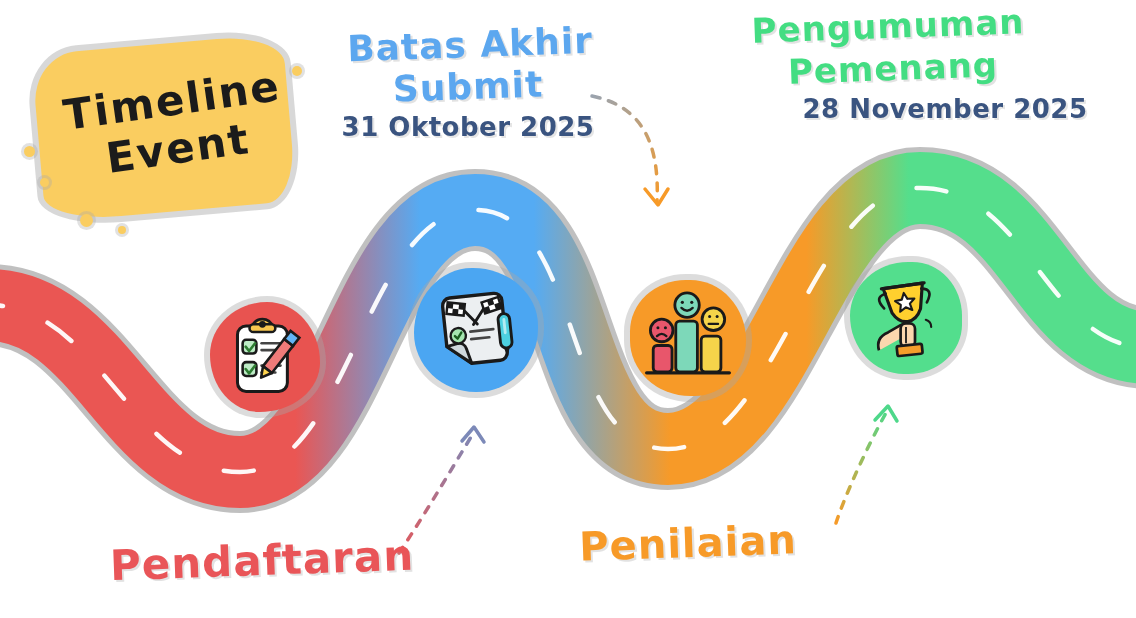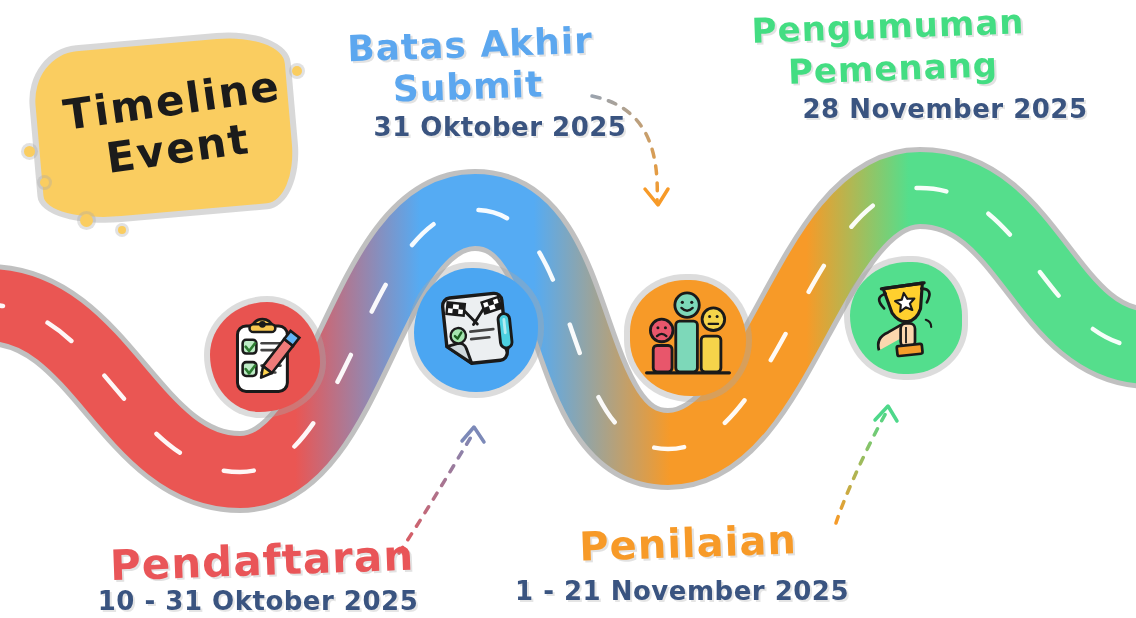--- a/index.html
+++ b/index.html
@@ -114,31 +114,29 @@
   <div class="speck" style="left:24px;top:146px;width:11px;height:11px;"></div>
   <div class="speck" style="left:40px;top:178px;width:9px;height:9px;"></div>
   <div class="speck" style="left:80px;top:214px;width:13px;height:13px;"></div>
   <div class="speck" style="left:118px;top:226px;width:8px;height:8px;"></div>
   <div class="speck" style="left:292px;top:66px;width:10px;height:10px;"></div>
   <div class="title-line" style="left:172px;top:76px;">Timeline</div>
   <div class="title-line" style="left:178px;top:124px;">Event</div>
 
   <div class="ms-label c-blue" style="left:470px;top:24px;">Batas Akhir</div>
   <div class="ms-label c-blue" style="left:468px;top:66px;">Submit</div>
-  <div class="ms-date" style="left:468px;top:112px;margin-left:32px;">31 Oktober 2025</div>
+  <div class="ms-date" style="left:468px;top:112px;">31 Oktober 2025</div>
 
   <div class="ms-label c-green" style="left:888px;top:6px;">Pengumuman</div>
   <div class="ms-label c-green" style="left:893px;top:48px;">Pemenang</div>
   <div class="ms-date" style="left:897px;top:94px;margin-left:48px;">28 November 2025</div>
 
   <div class="ms-label c-red" style="left:262px;top:536px;">Pendaftaran</div>
-  <div class="ms-date" style="left:258px;top:586px;">10 - 31 Oktober 2025</div>
 
   <div class="ms-label c-orange" style="left:688px;top:520px;">Penilaian</div>
-  <div class="ms-date" style="left:682px;top:576px;">1 - 21 November 2025</div>
 
   <div class="blob blob-1">
     <svg width="86" height="86" viewBox="0 0 100 100">
       <rect x="18" y="14" width="58" height="76" rx="10" fill="#FFFFFF" stroke="#1a1a1a" stroke-width="3.5"></rect>
       <path d="M34 16 q4 -10 13 -10 q9 0 13 10 z" fill="#F9C74F" stroke="#1a1a1a" stroke-width="3"></path>
       <rect x="32" y="12" width="30" height="9" rx="4.5" fill="#F9C74F" stroke="#1a1a1a" stroke-width="3"></rect>
       <circle cx="47" cy="12" r="4" fill="#1a1a1a"></circle>
       <rect x="24" y="30" width="16" height="16" rx="4" fill="#BDEBC6" stroke="#1a1a1a" stroke-width="3"></rect>
       <path d="M27.5 38 l4 5 l7 -9" fill="none" stroke="#2E7D32" stroke-width="3" stroke-linecap="round" stroke-linejoin="round"></path>
       <rect x="24" y="56" width="16" height="16" rx="4" fill="#BDEBC6" stroke="#1a1a1a" stroke-width="3"></rect>

